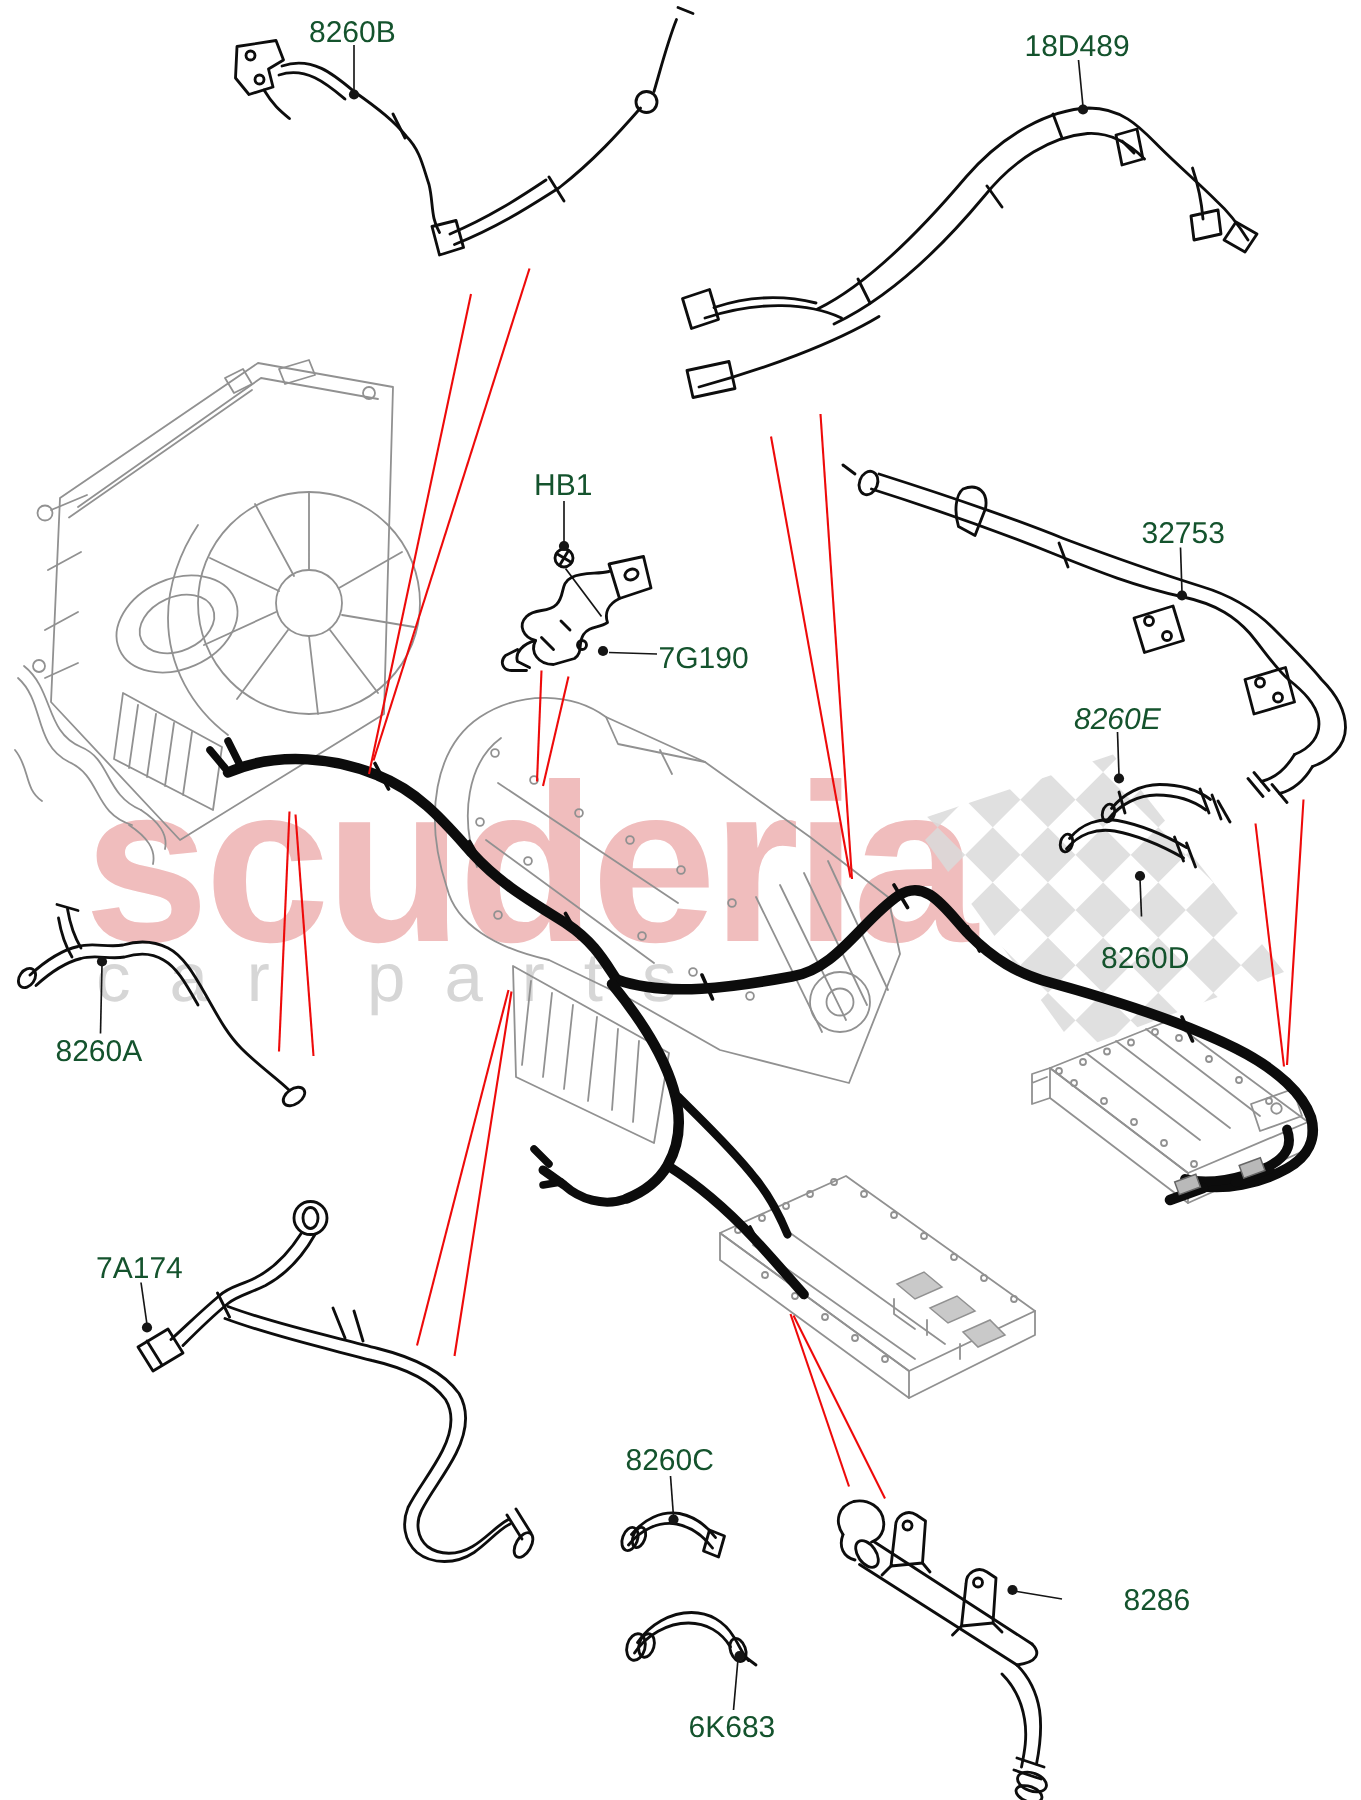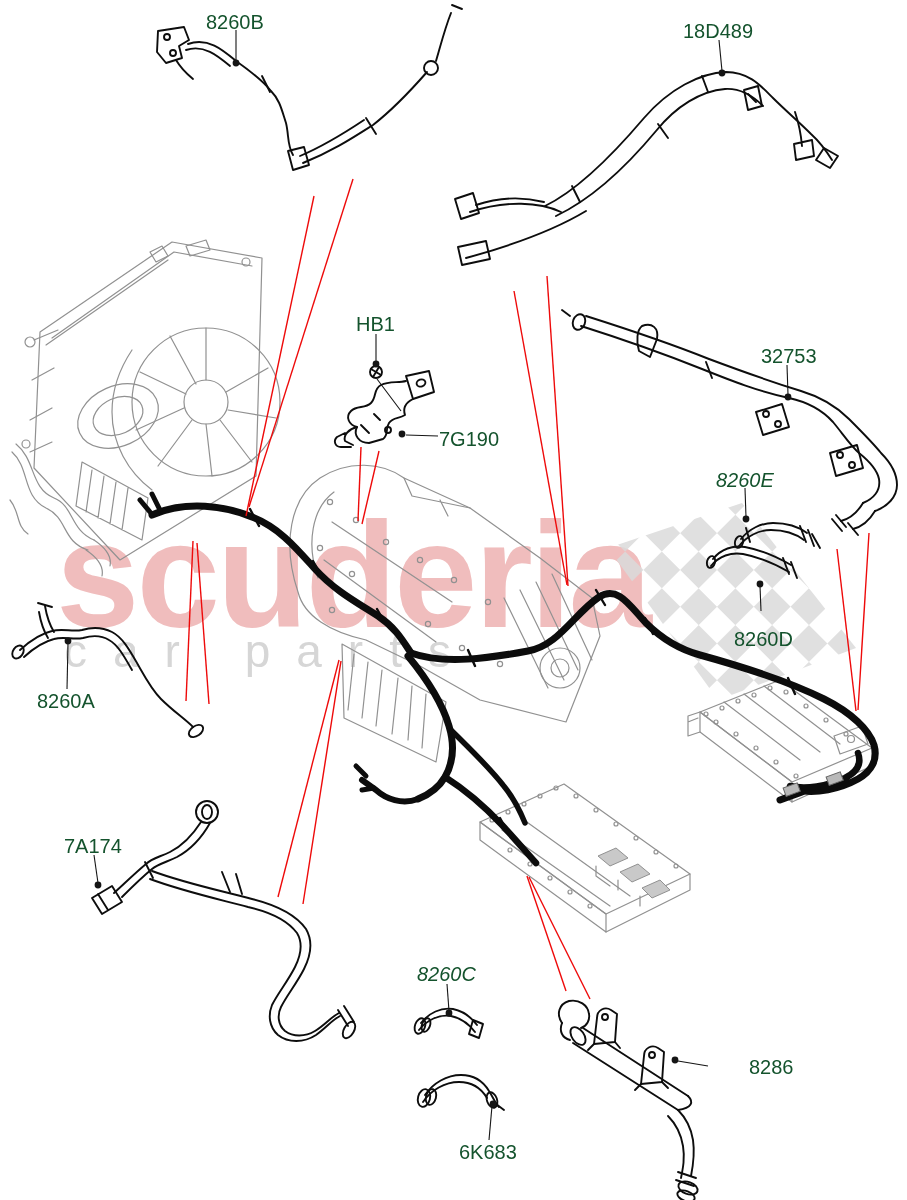--- a/index.html
+++ b/index.html
@@ -331,17 +331,17 @@
 
   <div class="plabel" style="left:206px;top:11px;">8260B</div>
   <div class="plabel" style="left:683px;top:20px;">18D489</div>
   <div class="plabel" style="left:356px;top:313px;">HB1</div>
   <div class="plabel" style="left:439px;top:428px;">7G190</div>
   <div class="plabel" style="left:761px;top:345px;">32753</div>
   <div class="plabel" style="left:716px;top:469px;font-style:italic;">8260E</div>
   <div class="plabel" style="left:734px;top:612px;margin-top:16px;">8260D</div>
   <div class="plabel" style="left:37px;top:690px;">8260A</div>
   <div class="plabel" style="left:64px;top:835px;">7A174</div>
-  <div class="plabel" style="left:417px;top:963px;font-style:italic;">8260C</div>
+  <div class="plabel" style="left:417px;top:963px;">8260C</div>
   <div class="plabel" style="left:459px;top:1141px;">6K683</div>
   <div class="plabel" style="left:709px;top:1056px;margin-left:40px;">8286</div>
 
 </div>
 
 </body></html>

